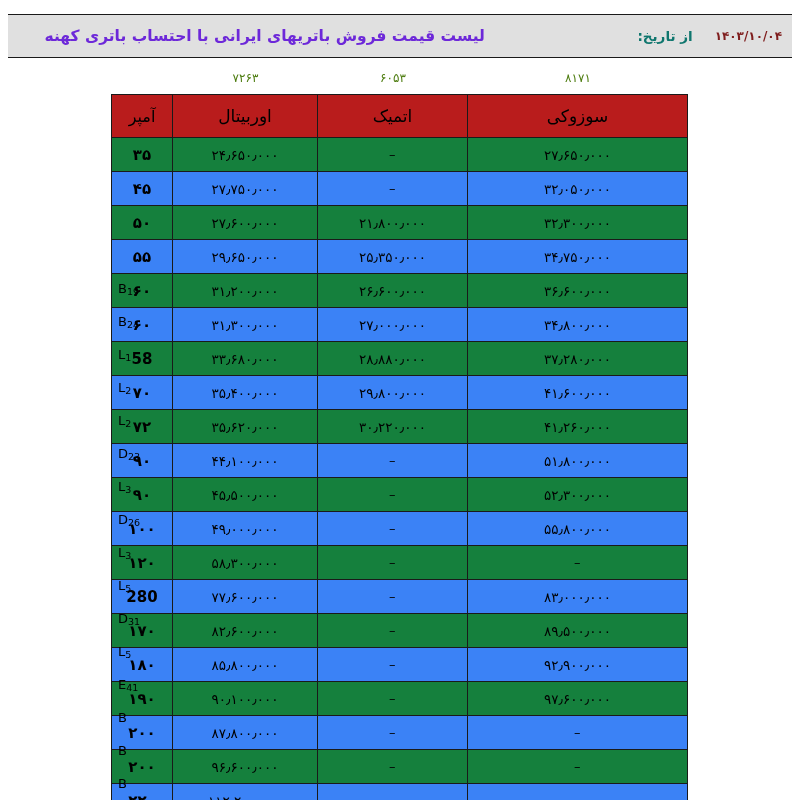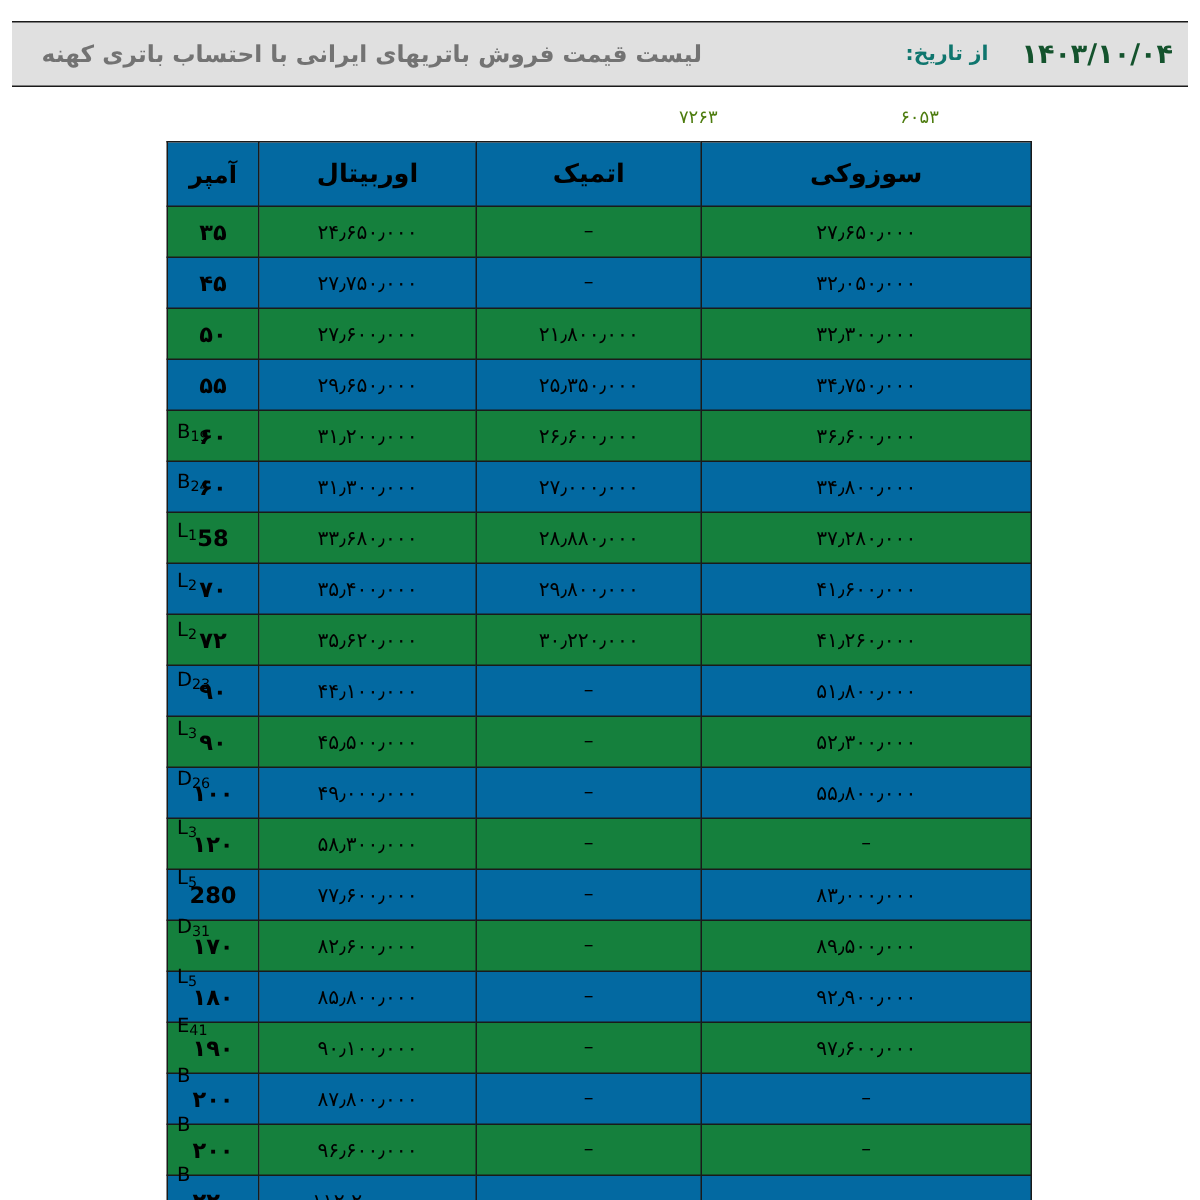--- a/index.html
+++ b/index.html
@@ -29,43 +29,43 @@
     display: flex;
     flex-direction: row;
     align-items: center;
     box-sizing: border-box;
   }
   .header-title {
     flex: 1 1 auto;
     text-align: center;
     font-size: 15.5px;
     font-weight: bold;
-    color: #737373;
+    color: #6d28d9;
     padding-right: 40px;
     letter-spacing: 0;
   }
   .header-date-group {
     flex: 0 0 auto;
     display: flex;
     flex-direction: row;
     align-items: center;
     gap: 22px;
     padding-left: 36px;
     padding-right: 10px;
   }
   .header-date-label {
     font-size: 13.5px;
     font-weight: bold;
     color: #0f766e;
     margin-left: 40px;
   }
   .header-date-value {
-    font-size: 18px;
+    font-size: 12px;
     font-weight: bold;
-    color: #14532d;
+    color: #7f1d1d;
     direction: ltr;
   }
 
   
   .phones-row {
     position: absolute;
     top: 66px;
     right: 112px;
     width: 576px;
     height: 24px;
@@ -105,26 +105,26 @@
     border: 1px solid #1a1a1a;
     height: 33px;
     padding: 0;
     text-align: center;
     vertical-align: middle;
     color: #000;
   }
   table.price thead th {
     height: 42px;
     font-size: 17px;
-    font-weight: bold;
-    background: #0369a1;
+    font-weight: normal;
+    background: #b91c1c;
   }
   table.price thead th.amp-head { font-size: 16px; }
 
-  tr.shaded td { background: #0369a1; }
+  tr.shaded td { background: #3b82f6; }
   tr.plain td  { background: #15803d; }
 
   td.price-cell {
     font-size: 13.5px;
     direction: ltr;
     letter-spacing: 0.3px;
   }
   td.amp-cell {
     font-size: 15px;
     font-weight: bold;
@@ -175,20 +175,21 @@
 
   <div class="header-bar">
     <div class="header-date-group">
       <span class="header-date-value">۱۴۰۳/۱۰/۰۴</span>
       <span class="header-date-label">از تاریخ:</span>
     </div>
     <div class="header-title">لیست قیمت فروش باتریهای ایرانی با احتساب باتری کهنه</div>
   </div>
 
   <div class="phones-row">
+    <span class="phone-cell c1">۸۱۷۱</span>
     <span class="phone-cell c2">۶۰۵۳</span>
     <span class="phone-cell c3">۷۲۶۳</span>
   </div>
 
   <div class="table-wrap">
     <table class="price">
       <colgroup>
         <col class="brand">
           <col class="atomic">
           <col class="orbital">

